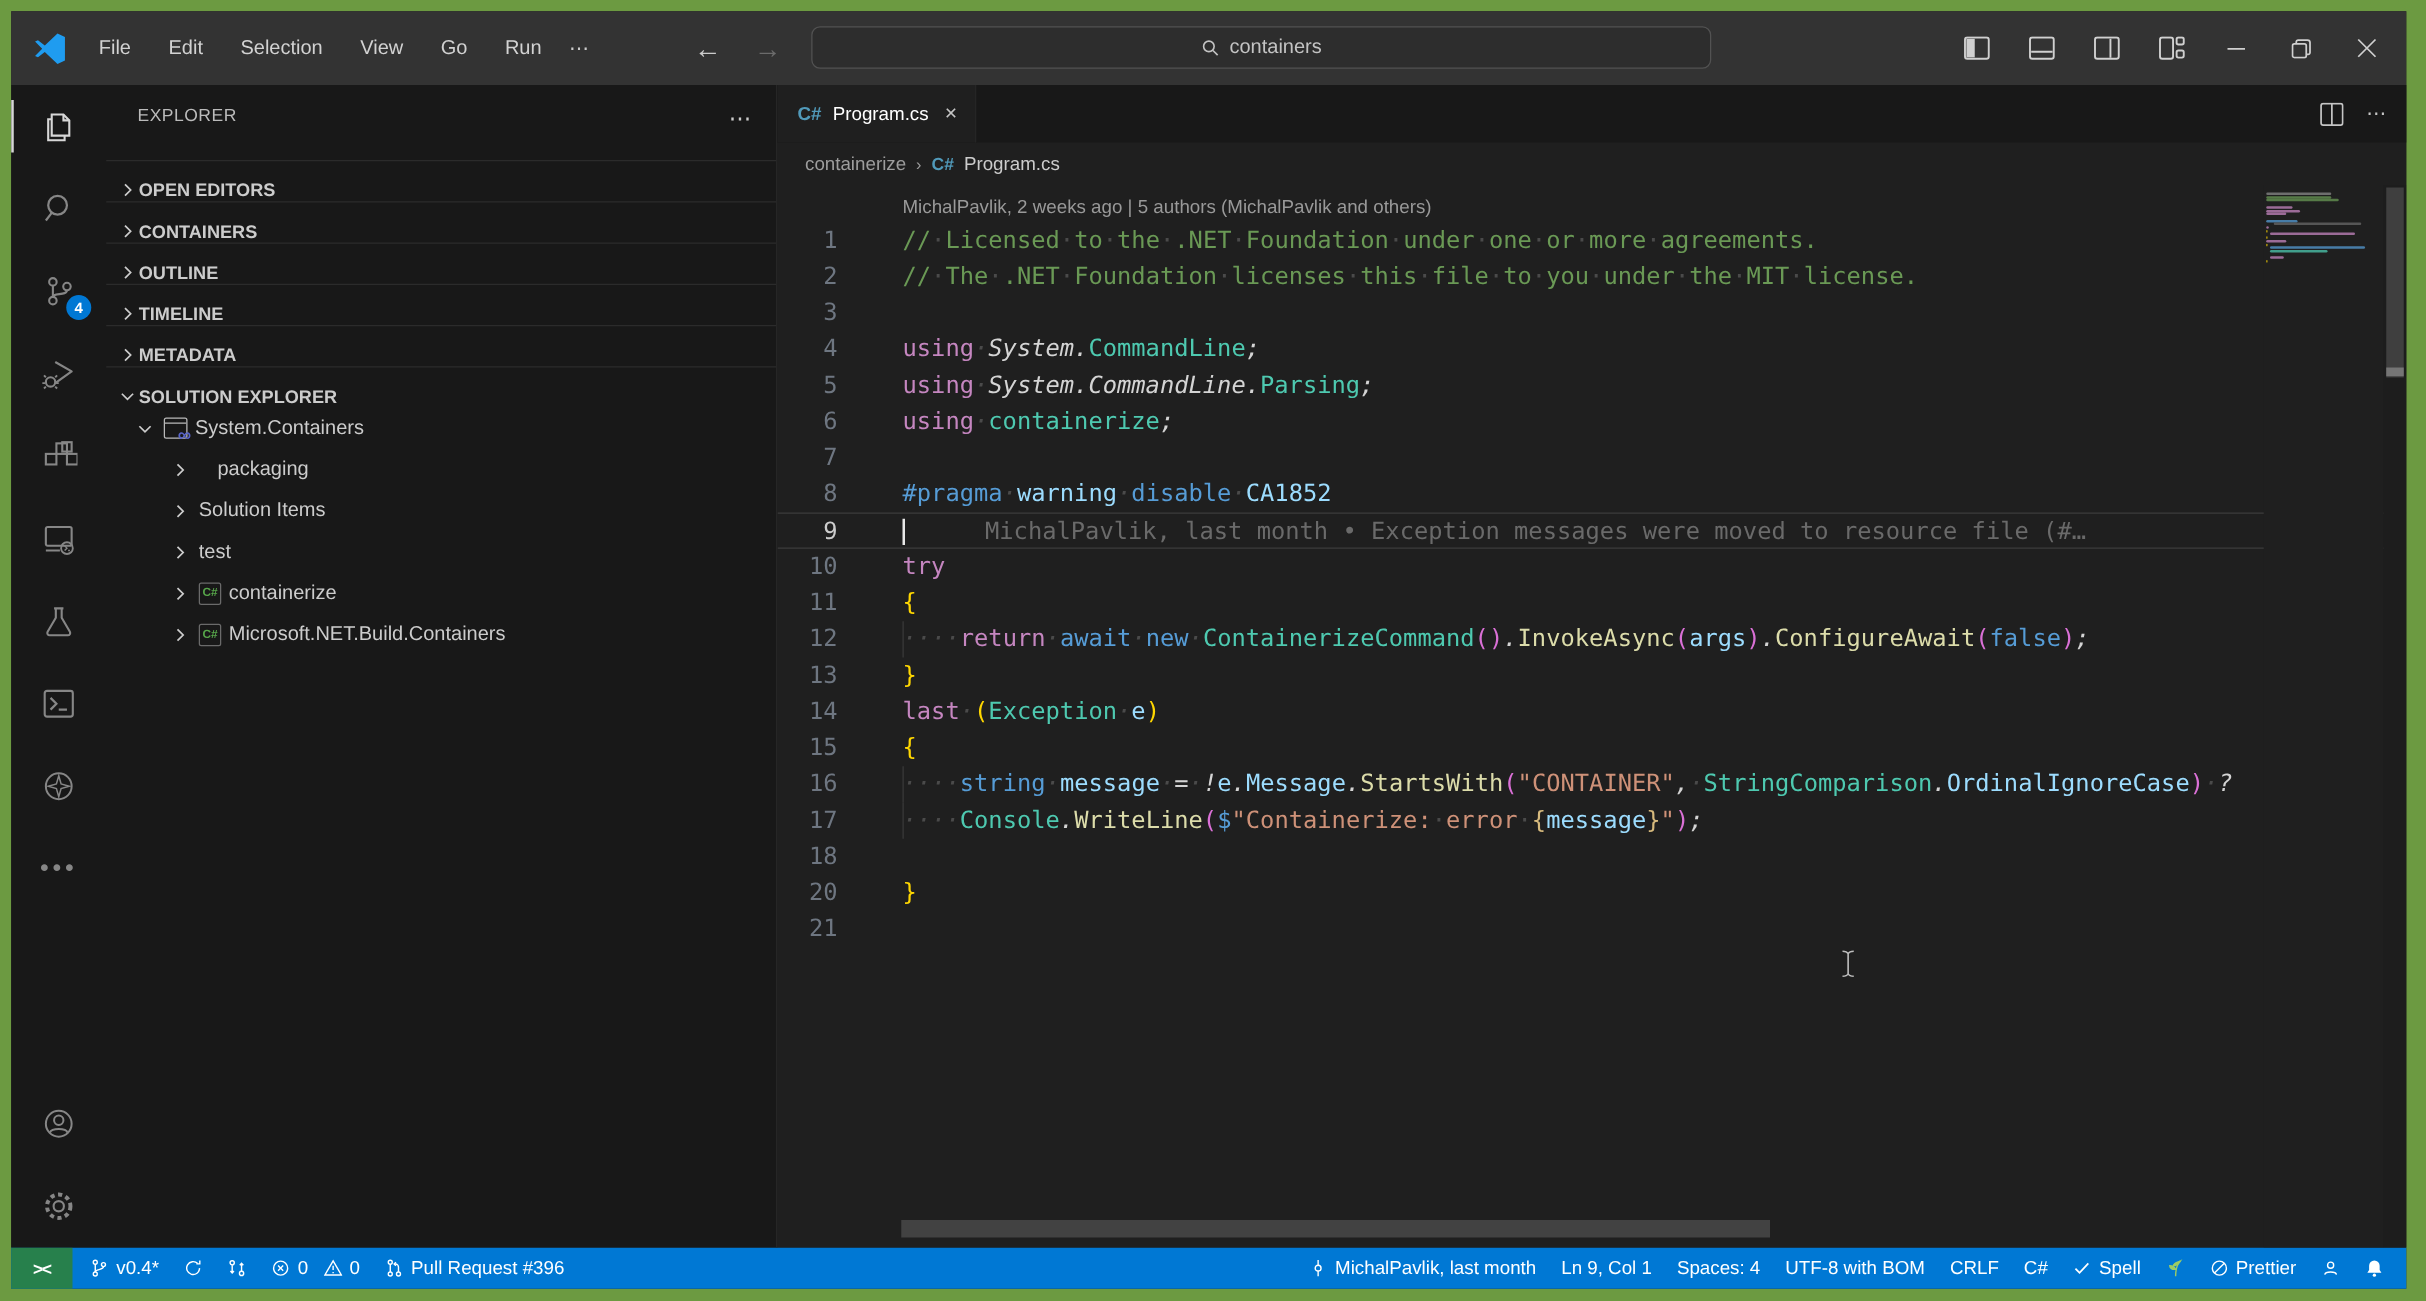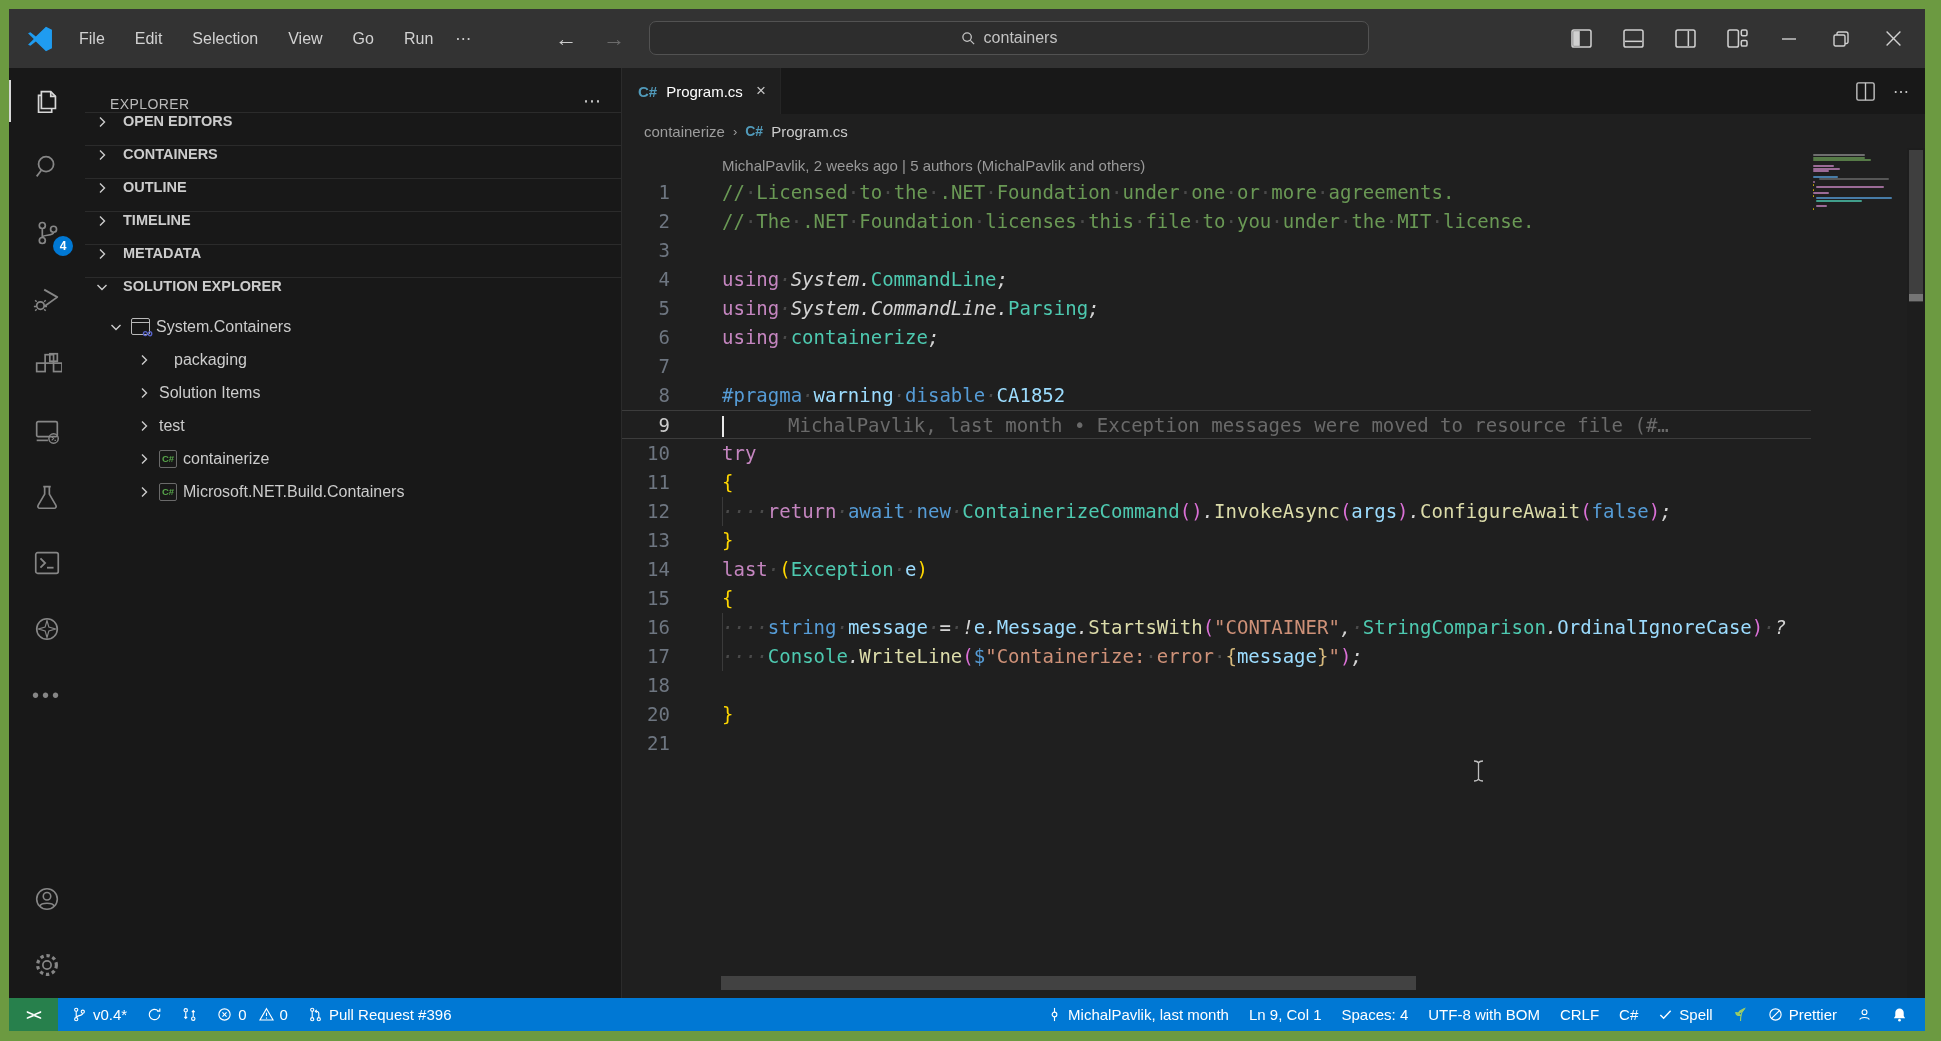--- a/index.html
+++ b/index.html
@@ -21,23 +21,23 @@
   .mainrow{flex:1 1 auto;display:flex;min-height:0;}
   .activitybar{width:76px;background:#181818;position:relative;flex:0 0 auto;display:flex;flex-direction:column;align-items:center;}
   .ab-item{width:76px;height:66px;display:flex;align-items:center;justify-content:center;position:relative;color:#868686;}
   .ab-item.active{color:#d7d7d7;}
   .ab-item.active::before{content:"";position:absolute;left:0;top:12px;bottom:12px;width:2px;background:#d7d7d7;}
   .ab-badge{position:absolute;right:12px;bottom:10px;min-width:20px;height:20px;border-radius:10px;background:#0078d4;color:#ffffff;font-size:12px;display:flex;align-items:center;justify-content:center;font-weight:bold;}
   .ab-bottom{margin-top:auto;}
   .ab-more{font-size:20px;letter-spacing:3px;color:#868686;}
   
   .sidebar{width:537px;background:#181818;border-right:1px solid #2b2b2b;flex:0 0 auto;color:#cccccc;position:relative;}
-  .sb-header{height:44px;display:flex;align-items:flex-end;padding:0 18px 0 25px;font-size:14px;color:#bbbbbb;letter-spacing:.4px;}
+  .sb-header{height:44px;display:flex;align-items:flex-start;padding:0 18px 0 25px;font-size:14px;color:#bbbbbb;letter-spacing:.4px;margin-top:16px;}
   .sb-header .sb-more{margin-left:auto;color:#cccccc;font-size:18px;letter-spacing:2px;}
-  .sb-section{height:33px;display:flex;align-items:flex-start;gap:12px;padding-left:8px;border-top:1px solid #2b2b2b;font-weight:bold;font-size:14.5px;color:#cccccc;}
+  .sb-section{height:33px;display:flex;align-items:flex-end;gap:0;padding-left:8px;border-top:1px solid #2b2b2b;font-weight:bold;font-size:14.5px;color:#cccccc;}
   .tree-row{height:33px;display:flex;align-items:center;gap:6px;font-size:16px;color:#cccccc;}
   .chev{width:18px;height:18px;flex:0 0 auto;display:flex;align-items:center;justify-content:center;}
   .sol-icon{width:19px;height:17px;border:1px solid #b9b9b9;border-radius:2px;position:relative;flex:0 0 auto;}
   .sol-icon::before{content:"";position:absolute;left:0;right:0;top:3px;height:1px;background:#b9b9b9;}
   .sol-icon span{position:absolute;right:-4px;bottom:-6px;color:#5864c9;font-size:15px;font-weight:bold;line-height:1;}
   .cs-icon{width:18px;height:18px;border:1.5px solid #6a6a6a;border-radius:2px;color:#57A64A;font-size:9.5px;font-weight:bold;display:flex;align-items:center;justify-content:center;flex:0 0 auto;}
   
   .editorcol{flex:1 1 auto;display:flex;flex-direction:column;min-width:0;background:#1f1f1f;position:relative;}
   .tabbar{height:46px;background:#181818;display:flex;align-items:stretch;flex:0 0 auto;position:relative;}
   .tab{background:#1f1f1f;display:flex;align-items:center;gap:9px;padding:0 14px 0 16px;font-size:15px;color:#ffffff;border-right:1px solid #252525;}

